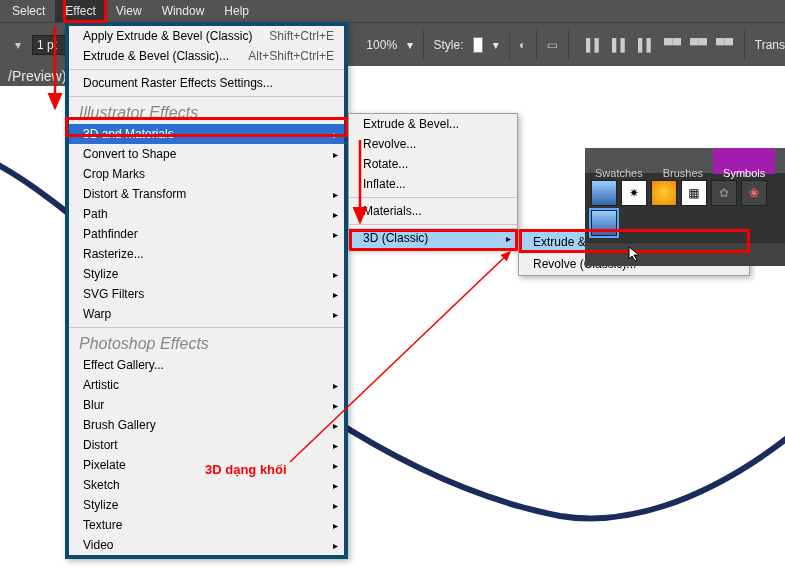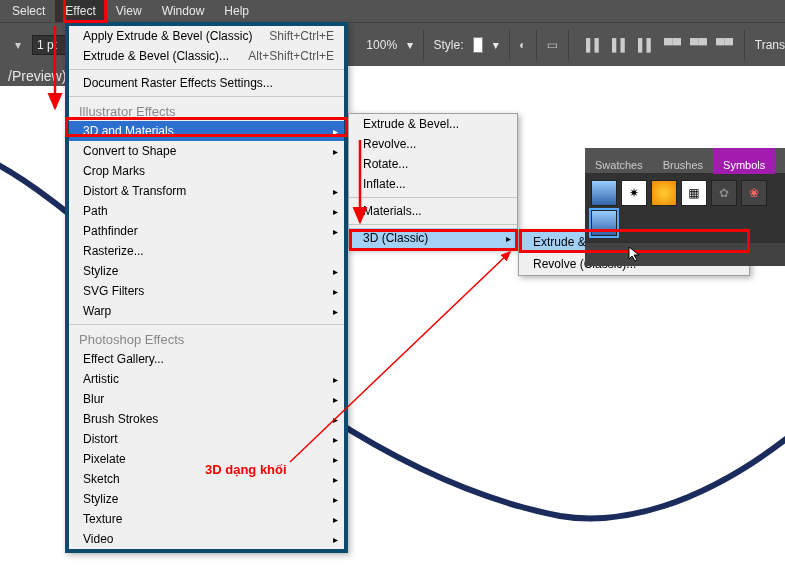--- a/index.html
+++ b/index.html
@@ -21,35 +21,35 @@
 .prevlabel { position: absolute; left: 0; top: 66px; height: 20px; background: #535353; color: #e8e8e8; padding: 2px 8px; font-size: 14px; }
 
 .canvas { position: absolute; left: 0; top: 86px; right: 0; bottom: 0; background: #fff; }
 
 .dropdown { position: absolute; left: 65px; top: 22px; width: 283px; background: #f0f0f0; border: 4px solid #0c4a6e; box-shadow: 2px 2px 6px rgba(0,0,0,0.3); }
 .dropdown .row { height: 20px; display: flex; align-items: center; padding-left: 14px; cursor: default; position: relative; }
 .dropdown .row.sel { background: #2d6fcf; color: #fff; }
 .dropdown .row .short { margin-left: auto; padding-right: 10px; color: #555; }
 .dropdown .row.hasarrow::after { content: "▸"; position: absolute; right: 6px; font-size: 10px; }
 .dropdown .divider { height: 1px; background: #c8c8c8; margin: 3px 0; }
-.dropdown .header { color: #888; padding: 4px 10px 2px; font-size: 13px; }
+.dropdown .header { color: #888; padding: 4px 10px 2px; font-size: 16px; font-style: italic; }
 
 .submenu1 { position: absolute; left: 348px; top: 113px; width: 170px; background: #f0f0f0; border: 1px solid #a0a0a0; box-shadow: 2px 2px 6px rgba(0,0,0,0.3); }
 .submenu1 .row { height: 20px; display: flex; align-items: center; padding-left: 14px; cursor: default; position: relative; }
 .submenu1 .row.sel { background: #a3d0f5; }
 .submenu1 .row.hasarrow::after { content: "▸"; position: absolute; right: 6px; font-size: 10px; }
 .submenu1 .divider { height: 1px; background: #c8c8c8; margin: 3px 0; }
 
 .submenu2 { position: absolute; left: 518px; top: 230px; width: 232px; background: #f0f0f0; border: 1px solid #a0a0a0; box-shadow: 2px 2px 6px rgba(0,0,0,0.3); }
 .submenu2 .row { height: 22px; display: flex; align-items: center; padding-left: 14px; cursor: default; }
 .submenu2 .row.sel { background: #a3d0f5; }
 
 .panels { position: absolute; right: 0; top: 148px; width: 200px; background: #535353; color: #ccc; }
 .panels .tabs { display: flex; height: 26px; align-items: center; border-bottom: 1px solid #2e2e2e; }
-.panels .tab { padding: 4px 10px; font-size: 11px; height: 26px; line-height: 26px; }
+.panels .tab { padding: 12px 10px; font-size: 11px; height: 26px; line-height: 26px; }
 .panels .tab.active { background: #a21caf; color: #fff; }
 .panels .symgrid { display: flex; flex-wrap: wrap; padding: 6px; gap: 4px; background: #323232; }
 .panels .sym { width: 26px; height: 26px; background: #444; border: 1px solid #222; display: flex; align-items: center; justify-content: center; }
 .panels .toolrow { height: 24px; background: #424242; border-top: 1px solid #2e2e2e; }
 
 .redbox { position: absolute; border: 3px solid #f40000; pointer-events: none; }
 .rb-effect { left: 63px; top: -3px; width: 44px; height: 26px; }
 .rb-3d { left: 65px; top: 117px; width: 283px; height: 20px; }
 .rb-3dclassic { left: 349px; top: 229px; width: 169px; height: 22px; }
 .rb-extrude { left: 519px; top: 229px; width: 231px; height: 24px; }
@@ -127,21 +127,21 @@
   <div class="row hasarrow">Pathfinder</div>
   <div class="row">Rasterize...</div>
   <div class="row hasarrow">Stylize</div>
   <div class="row hasarrow">SVG Filters</div>
   <div class="row hasarrow">Warp</div>
   <div class="divider"></div>
   <div class="header">Photoshop Effects</div>
   <div class="row">Effect Gallery...</div>
   <div class="row hasarrow">Artistic</div>
   <div class="row hasarrow">Blur</div>
-  <div class="row hasarrow">Brush Strokes</div>
+  <div class="row hasarrow">Brush Gallery</div>
   <div class="row hasarrow">Distort</div>
   <div class="row hasarrow">Pixelate</div>
   <div class="row hasarrow">Sketch</div>
   <div class="row hasarrow">Stylize</div>
   <div class="row hasarrow">Texture</div>
   <div class="row hasarrow">Video</div>
 </div>
 
 <div class="submenu1">
   <div class="row">Extrude &amp; Bevel...</div>

